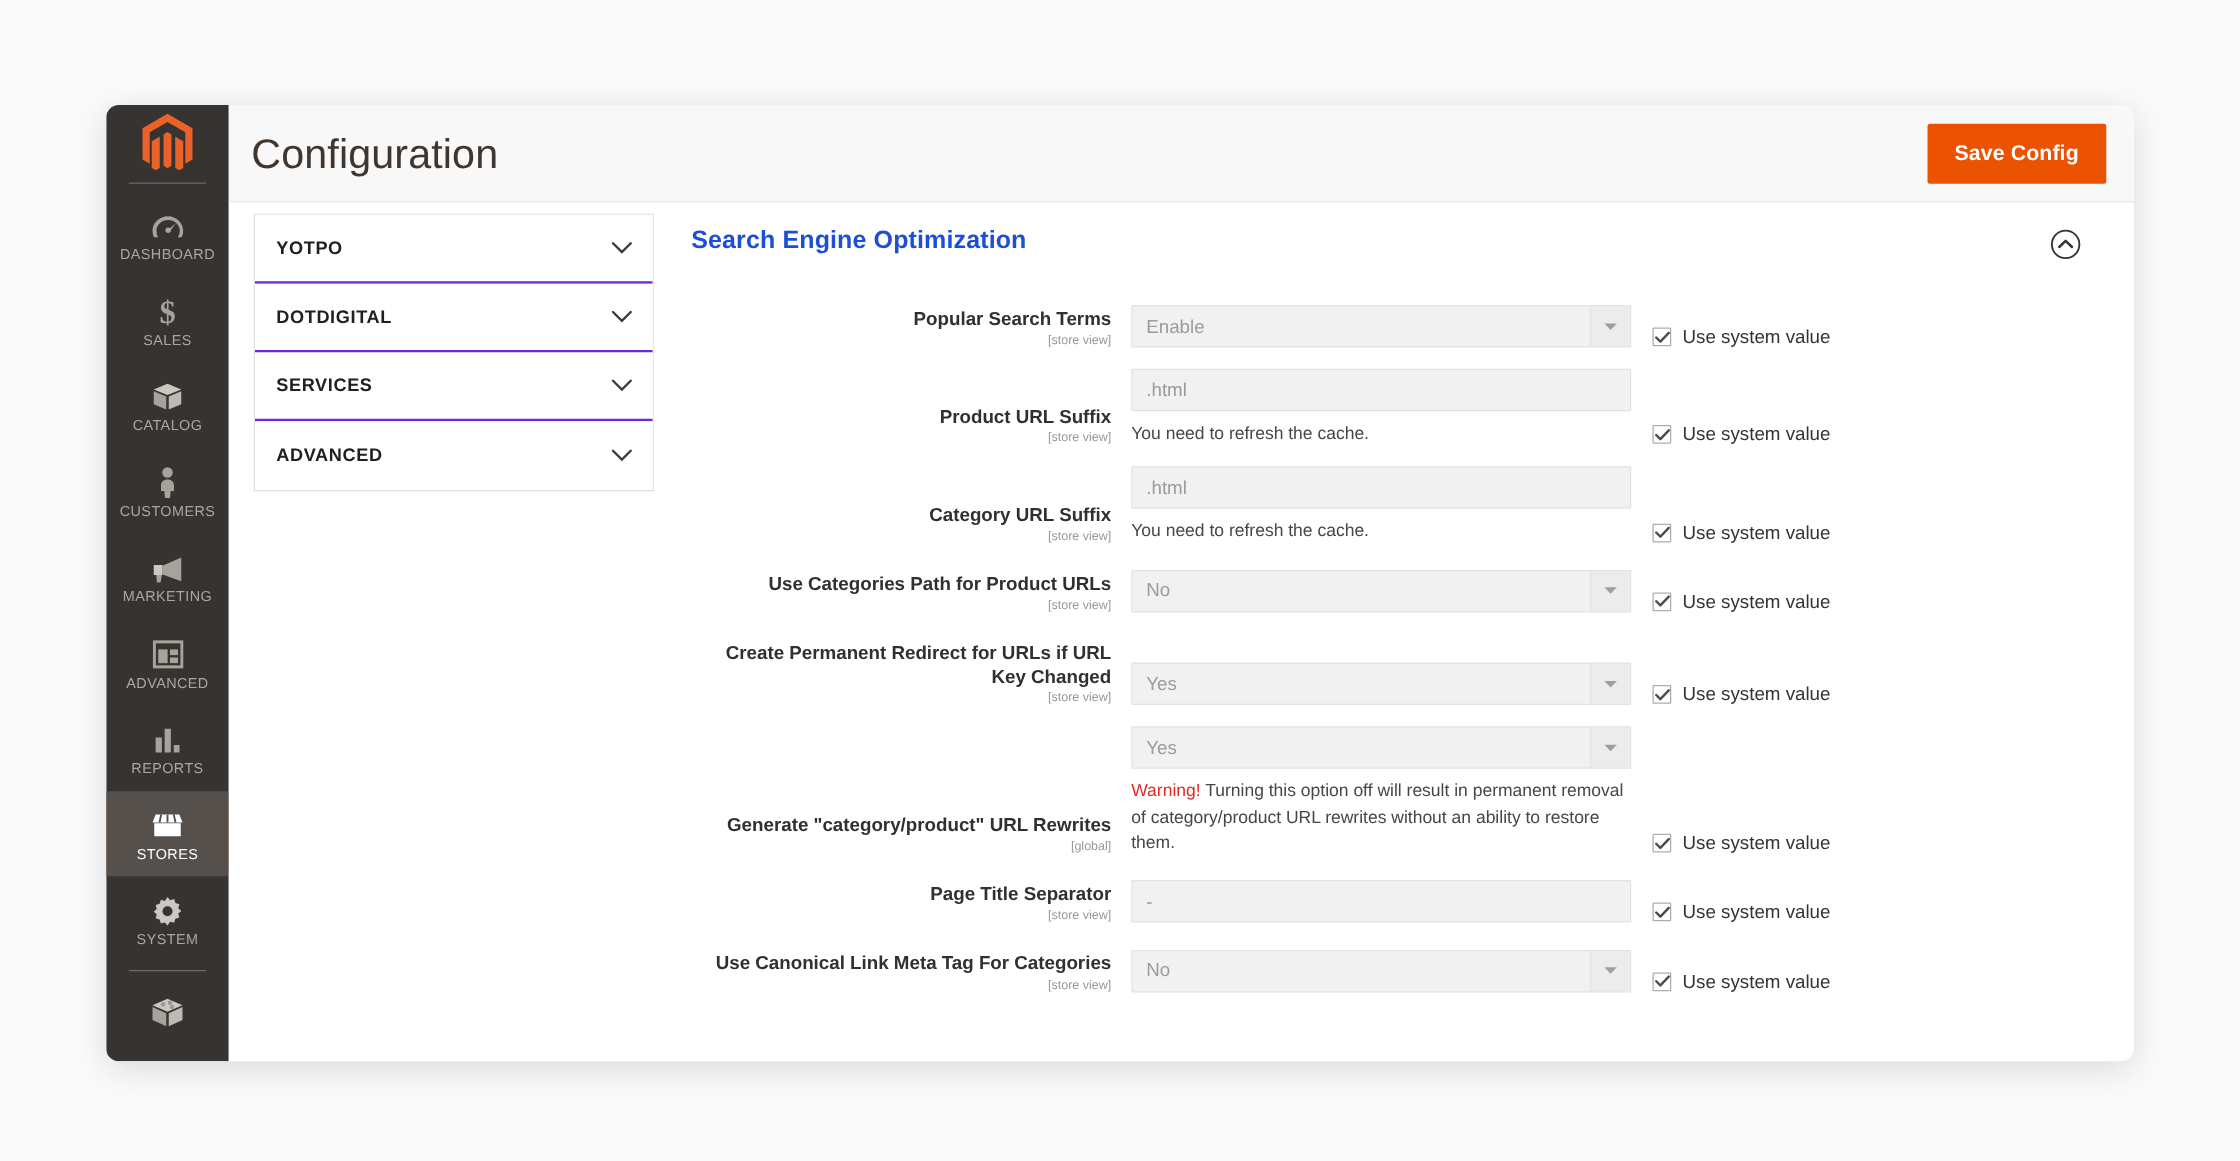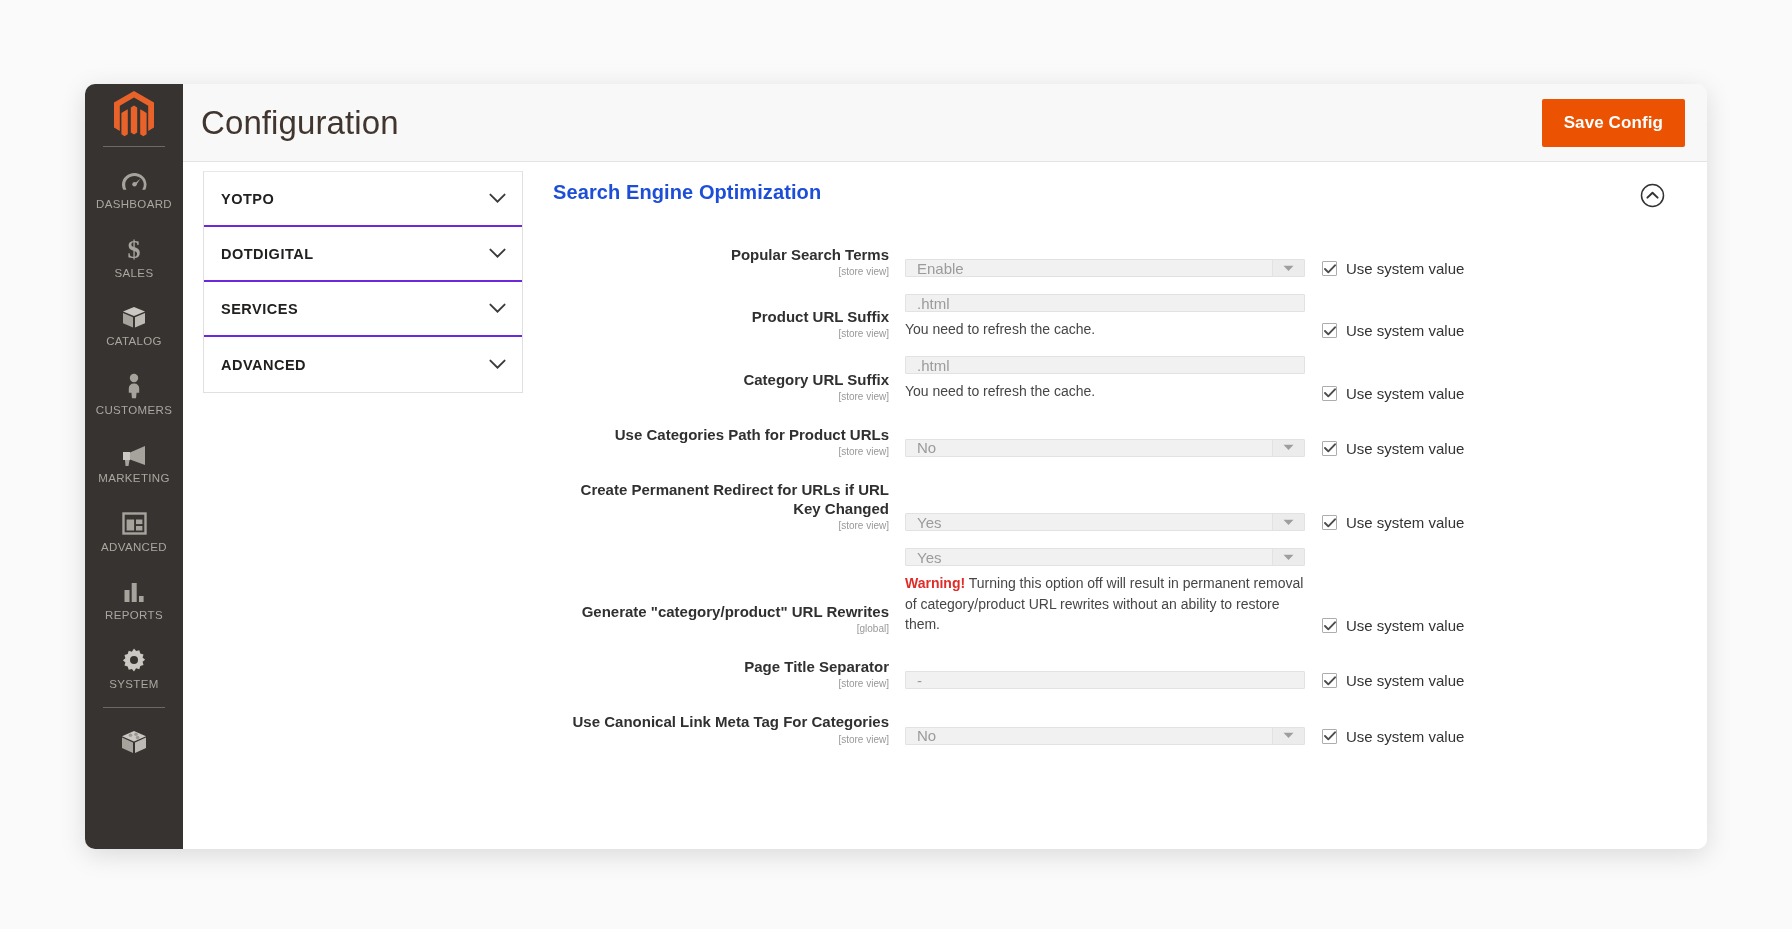--- a/index.html
+++ b/index.html
@@ -204,21 +204,21 @@
     display: block;
     margin-top: 2px;
   }
   .field-control-col {
     width: 400px;
     flex: 0 0 400px;
   }
   .control-disabled {
     display: flex;
     align-items: stretch;
-    height: 18px;
+    height: 34px;
     background: #f1f1f1;
     border: 1px solid #e2e2e2;
     border-radius: 1px;
   }
   .control-value {
     flex: 1 1 auto;
     display: flex;
     align-items: center;
     padding: 0 11px;
     font-size: 15px;
@@ -235,21 +235,21 @@
     background: #ececec;
   }
   .field-note {
     font-size: 14px;
     color: #464646;
     margin-top: 7px;
     line-height: 1.45;
   }
   .warning-label {
     color: #e02b27;
-    font-weight: bold;
+    font-weight: normal;
   }
   .sysval-col {
     flex: 0 0 auto;
     padding-top: 7px;
     padding-left: 17px;
     display: flex;
     align-items: center;
     white-space: nowrap;
     cursor: pointer;
   }
@@ -354,20 +354,30 @@
       <div class="rail-icon">
         <svg width="24" height="24" viewBox="0 0 24 24">
           <rect x="2.5" y="10" width="5" height="12" fill="#a6a29c"></rect>
           <rect x="9.7" y="3" width="5" height="19" fill="#a6a29c"></rect>
           <rect x="17" y="16" width="4.6" height="6" fill="#a6a29c"></rect>
         </svg>
       </div>
       <div class="rail-label">REPORTS</div>
     </div>
 
+    <div class="rail-item active">
+      <div class="rail-icon">
+        <svg width="28" height="22" viewBox="0 0 28 22">
+          <path d="M2 9 L4.5 2.5 L23.5 2.5 L26 9 Z" fill="#ffffff"></path>
+          <path d="M9 2.5 L7.6 9 M14 2.5 L14 9 M19 2.5 L20.4 9" stroke="#55504c" stroke-width="1.5"></path>
+          <rect x="3.4" y="9.6" width="21.2" height="10.4" fill="#ffffff"></rect>
+        </svg>
+      </div>
+      <div class="rail-label">STORES</div>
+    </div>
 
     <div class="rail-item">
       <div class="rail-icon">
         <svg width="26" height="26" viewBox="0 0 26 26">
           <path d="M13 1.6l2.1 2.5 3.2-.9 1 3.2 3.2 1-.9 3.2 2.5 2.1-2.5 2.1.9 3.2-3.2 1-1 3.2-3.2-.9L13 24.4l-2.1-2.5-3.2.9-1-3.2-3.2-1 .9-3.2L1.9 13.3l2.5-2.1-.9-3.2 3.2-1 1-3.2 3.2.9z" fill="#cbc7c2"></path>
           <circle cx="13" cy="13" r="4" fill="#373330"></circle>
         </svg>
       </div>
       <div class="rail-label">SYSTEM</div>
     </div>

